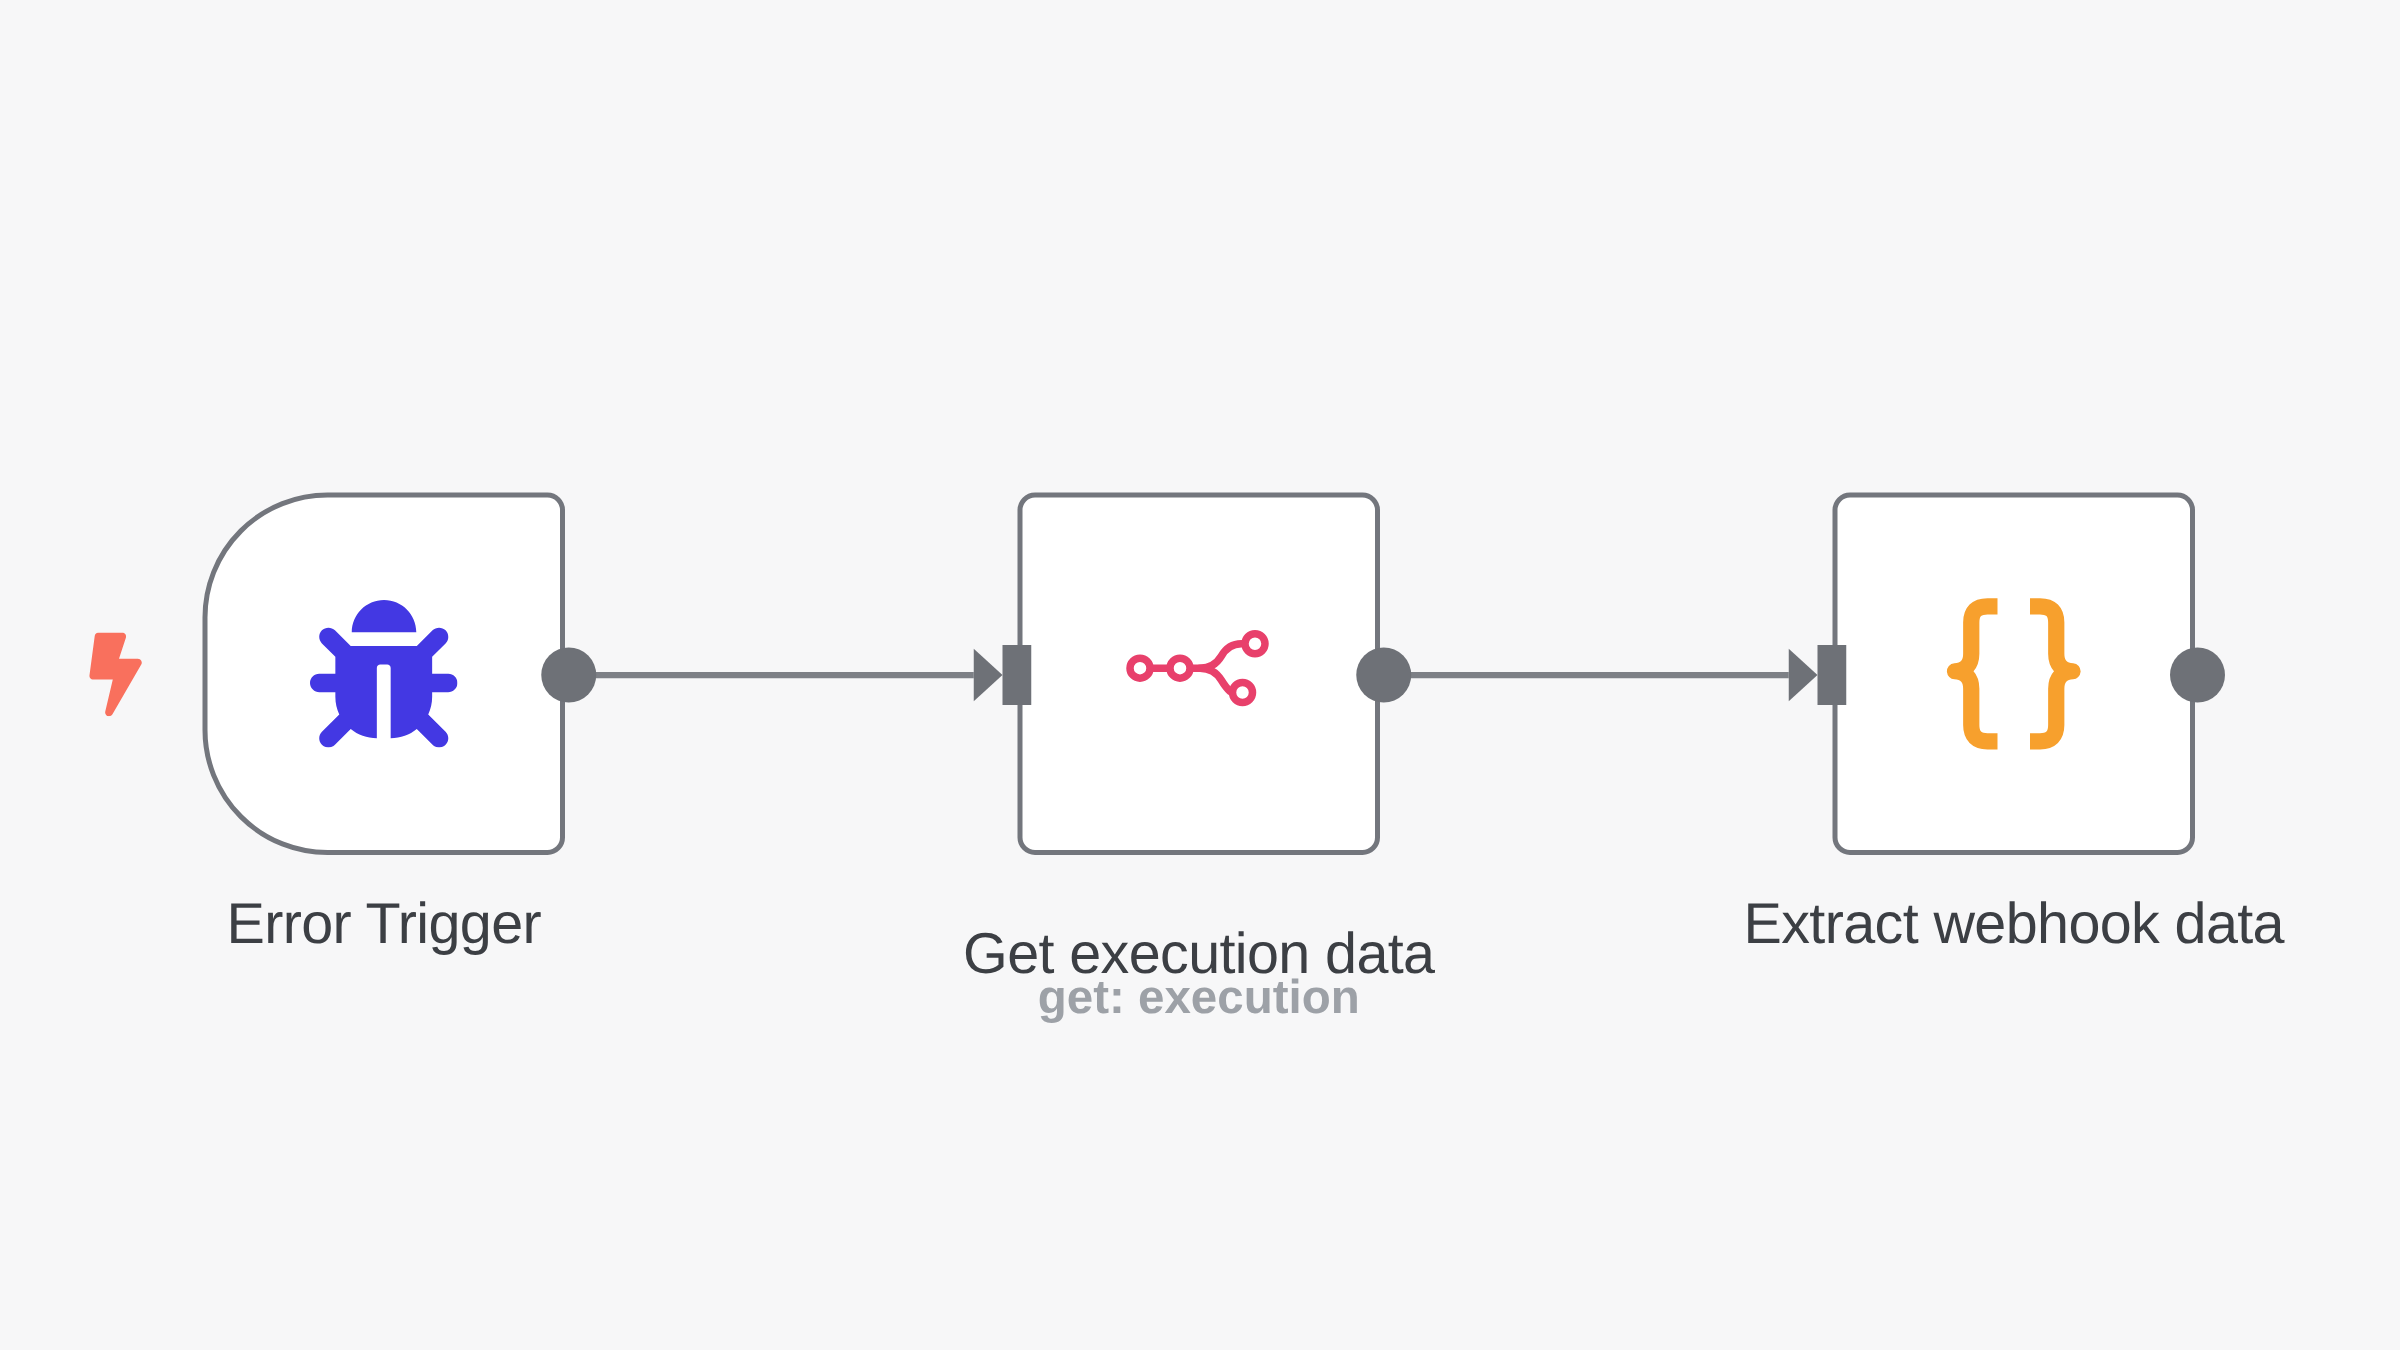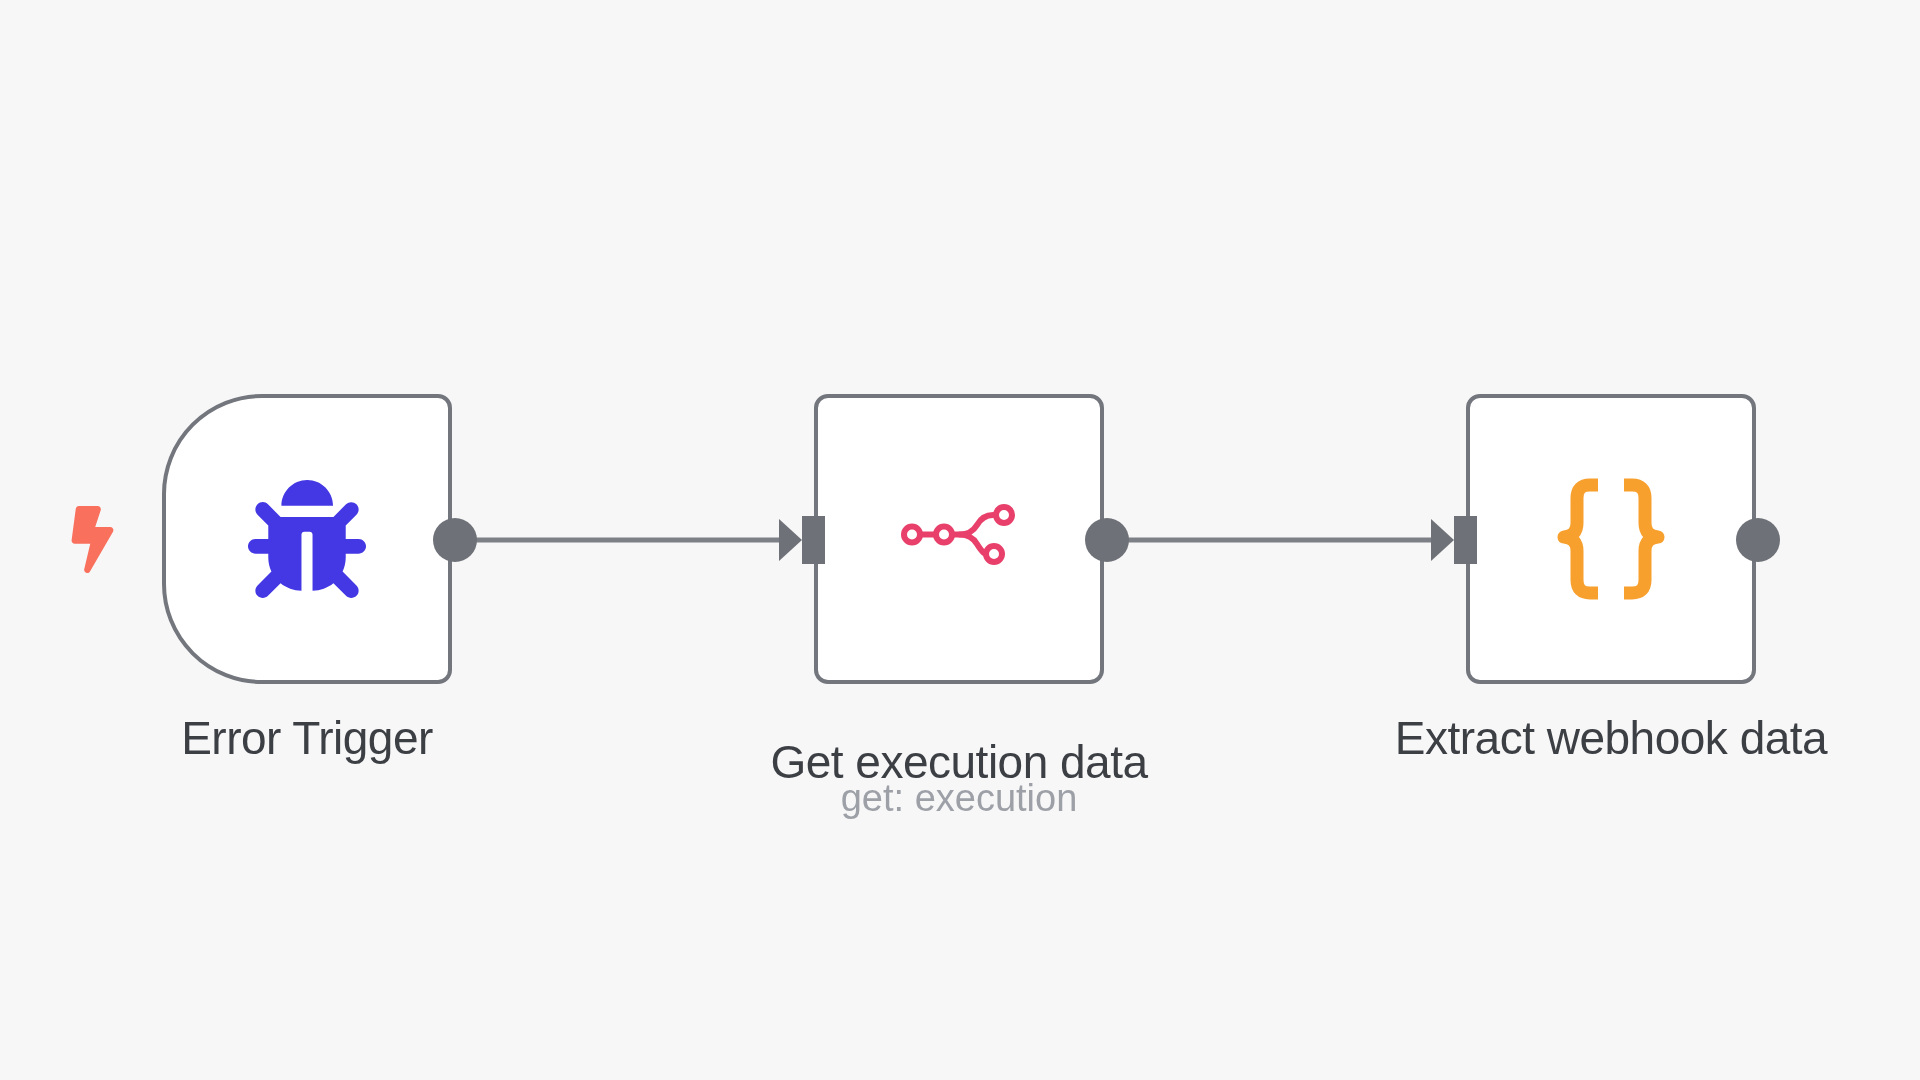--- a/index.html
+++ b/index.html
@@ -52,21 +52,21 @@
     width:700px; text-align:center;
     font-size:46px; font-weight:500; color:#3c3f44;
     letter-spacing:-0.5px;
   }
   #label-1 { left:-43px; }
   #label-2 { left:609px;margin-top:24px; }
   #label-3 { left:1261px; }
   .node-sublabel {
     position:absolute; top:777px;
     width:700px; text-align:center;
-    font-size:38px; font-weight:400; color:#9da1a7;
+    font-size:38px; font-weight:700; color:#9da1a7;
   }
   #sublabel-2 { left:609px; }
 </style>
 </head>
 <body>
 
 <div class="canvas">
 
   <svg class="bolt" width="43" height="67" viewBox="0 0 320 512">
     <path d="M296 160H180.6l42.6-129.8C227.2 15 215.7 0 200 0H56C44 0 33.8 8.9 32.2 20.8l-32 240C-1.7 275.2 9.5 288 24 288h118.7L96.6 482.5c-3.6 15.2 8 29.5 23.3 29.5 8.4 0 16.4-4.4 20.8-12l176-304c9.3-15.9-2.2-36-20.7-36z" fill="#f9705d"></path>

